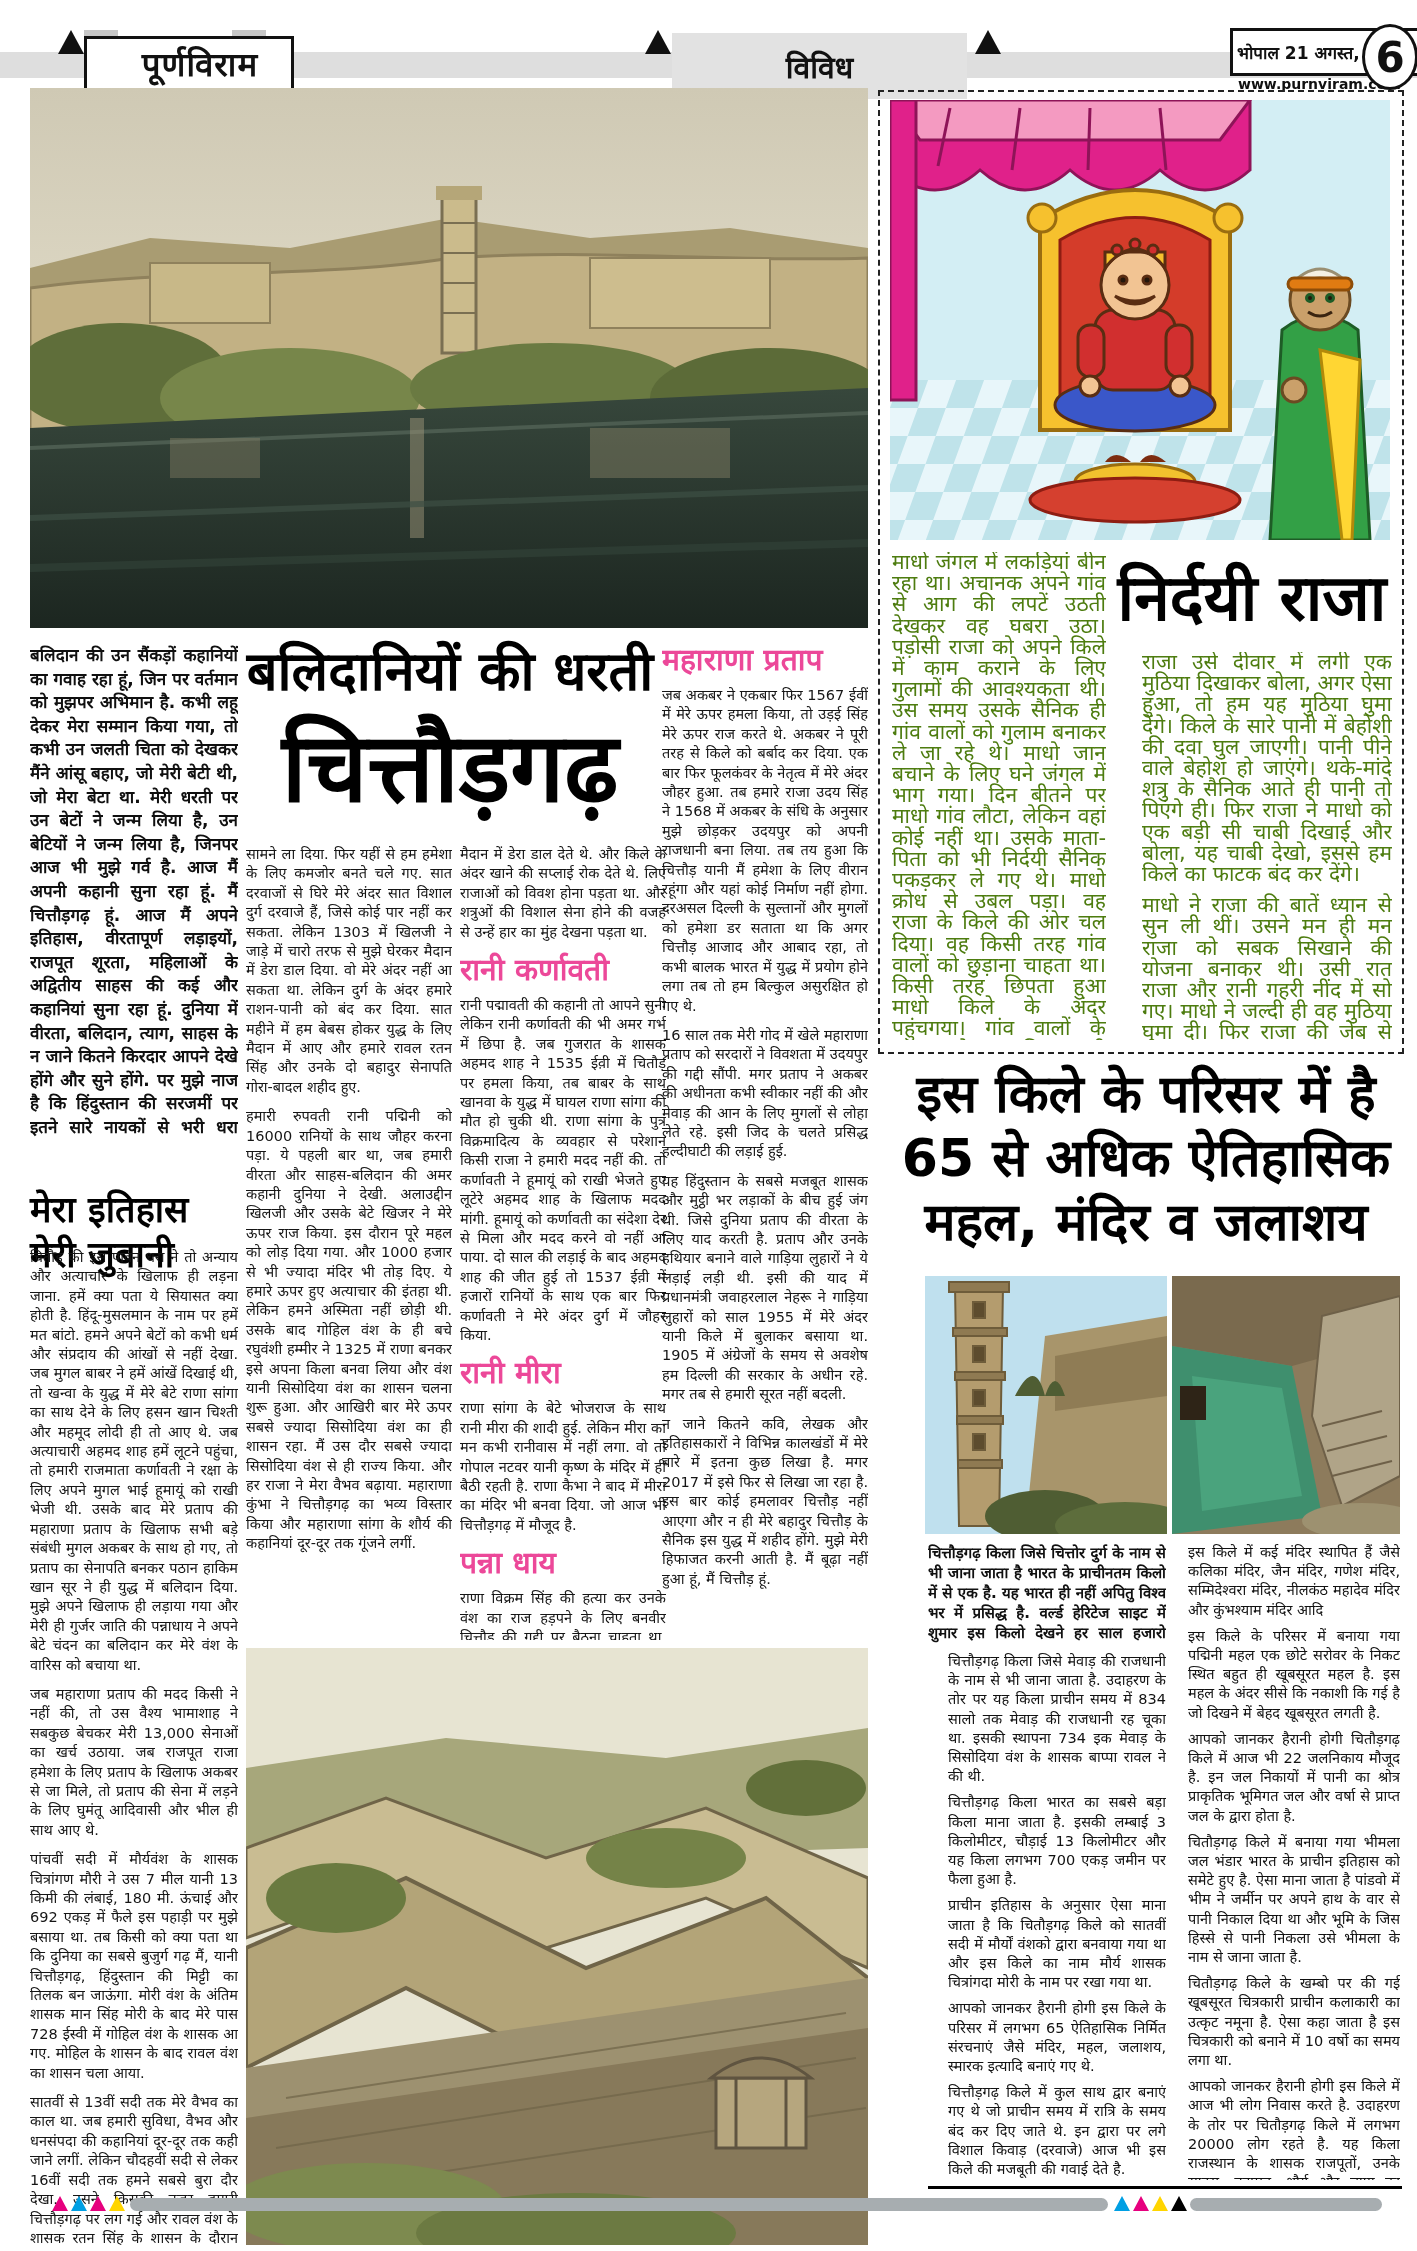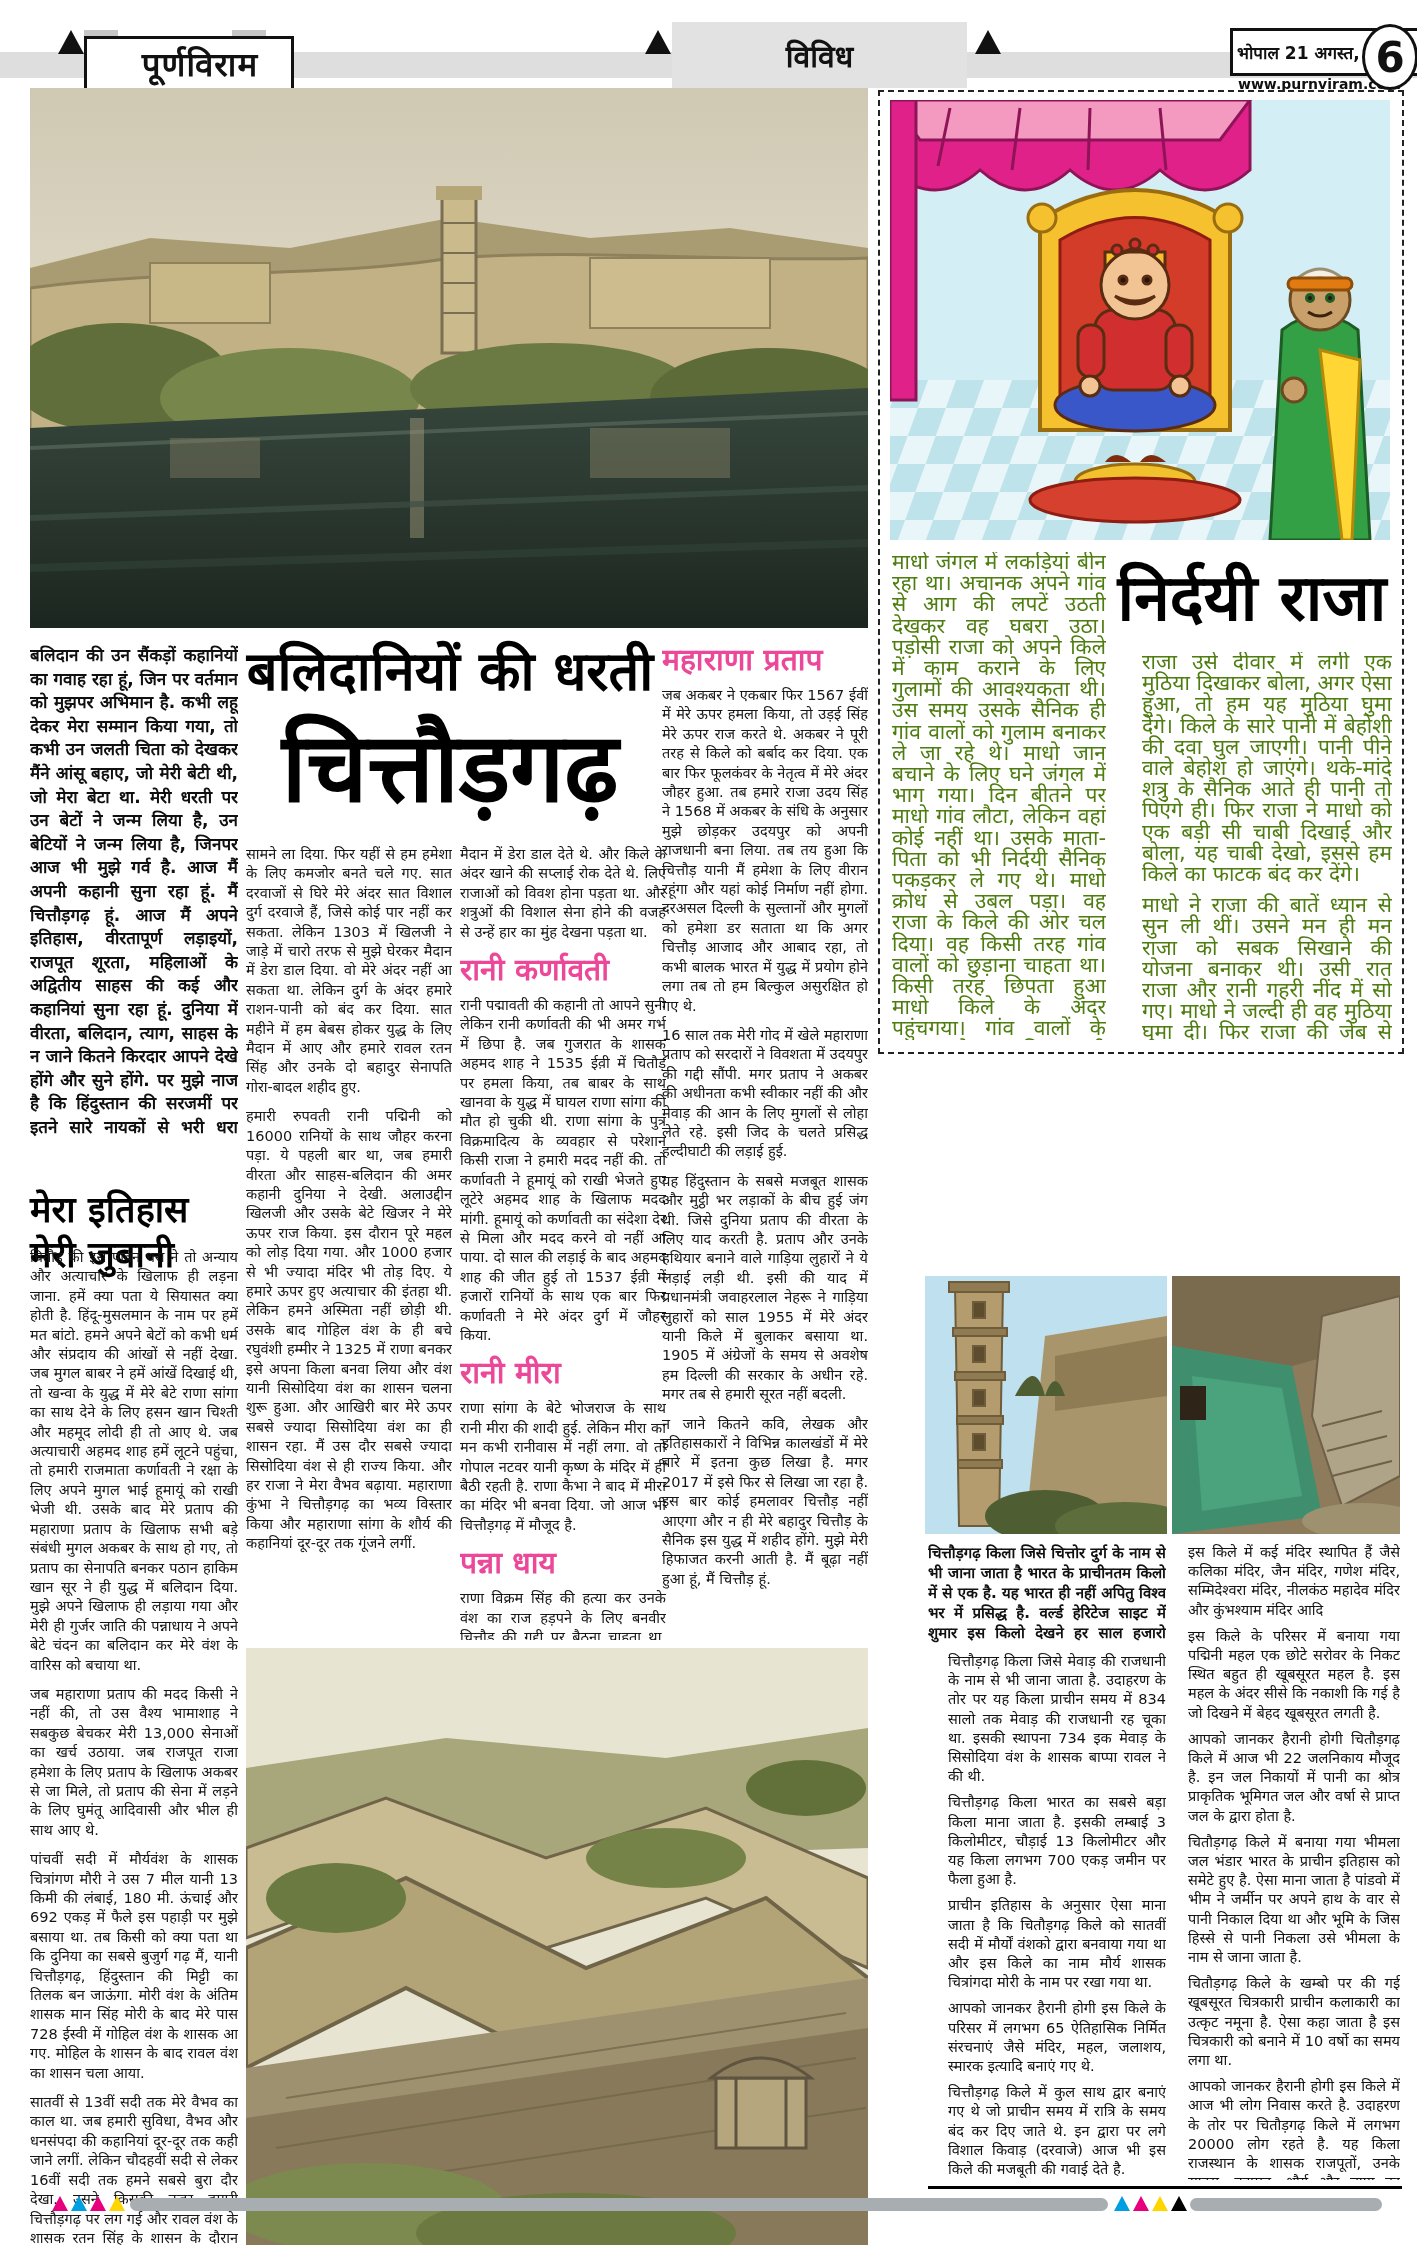--- a/index.html
+++ b/index.html
@@ -46,21 +46,21 @@
 <div class="page">
 
   <div class="abs hdr-strip" style="left:0;top:52px;width:1417px;height:26px;"></div>
   <div class="abs tri" style="left:58px;top:30px;"></div>
   <div class="abs tab" style="left:84px;top:30px;width:34px;height:14px;"></div>
   <div class="abs tab" style="left:232px;top:30px;width:34px;height:14px;"></div>
   <div class="abs nameplate" style="left:84px;top:36px;width:182px;height:49px;padding-left:22px;">
       <span>पूर्णविराम</span>
     </div>
   <div class="abs tri" style="left:645px;top:30px;"></div>
-  <div class="abs section-box" style="left:672px;top:22px;width:295px;height:66px;">
+  <div class="abs section-box" style="left:672px;top:33px;width:295px;height:66px;">
       <span>विविध</span>
     </div>
   <div class="abs tri" style="left:975px;top:30px;"></div>
   <div class="abs date-box" style="left:1230px;top:28px;width:184px;height:42px;">
       <span>भोपाल 21 अगस्त, 2025</span>
     </div>
   <div class="abs url" style="left:1238px;top:76px;">www.purnviram.com</div>
   <div class="abs pageno" style="left:1362px;top:24px;width:50px;height:60px;">
       <span>6</span>
     </div>
@@ -239,20 +239,25 @@
 
   <div class="col story-t" style="left:892px;top:552px;width:214px;height:488px;">
       <p>माधो जंगल में लकड़ियां बीन रहा था। अचानक अपने गांव से आग की लपटें उठती देखकर वह घबरा उठा। पड़ोसी राजा को अपने किले में काम कराने के लिए गुलामों की आवश्यकता थी। उस समय उसके सैनिक ही गांव वालों को गुलाम बनाकर ले जा रहे थे। माधो जान बचाने के लिए घने जंगल में भाग गया। दिन बीतने पर माधो गांव लौटा, लेकिन वहां कोई नहीं था। उसके माता-पिता को भी निर्दयी सैनिक पकड़कर ले गए थे। माधो क्रोध से उबल पड़ा। वह राजा के किले की ओर चल दिया। वह किसी तरह गांव वालों को छुड़ाना चाहता था। किसी तरह छिपता हुआ माधो किले के अंदर पहुंचगया। गांव वालों के साथ उसके माता-पिता तपती धूप में राजा के खेतों में काम कर रहे थे। पानी मांगने पर सिपाही उन पर कोड़े बरसाते थे। तभी पास खड़ी एक गरीब बुढ़िया ने माधो से पूछा, तुम्हें क्या कष्ट है बेटा? मैं राजा की मालिन हूं।</p>
     </div>
 
   <div class="col story-t" style="left:1142px;top:652px;width:250px;height:388px;">
       <p>राजा उसे दीवार में लगी एक मुठिया दिखाकर बोला, अगर ऐसा हुआ, तो हम यह मुठिया घुमा देंगे। किले के सारे पानी में बेहोशी की दवा घुल जाएगी। पानी पीने वाले बेहोश हो जाएंगे। थके-मांदे शत्रु के सैनिक आते ही पानी तो पिएंगे ही। फिर राजा ने माधो को एक बड़ी सी चाबी दिखाई और बोला, यह चाबी देखो, इससे हम किले का फाटक बंद कर देंगे।</p>
       <p>माधो ने राजा की बातें ध्यान से सुन ली थीं। उसने मन ही मन राजा को सबक सिखाने की योजना बनाकर थी। उसी रात राजा और रानी गहरी नींद में सो गए। माधो ने जल्दी ही वह मुठिया घुमा दी। फिर राजा की जेब से किले की चाबी निकालकर महल से बाहर आ गया। पानी पीते ही राजा के सैनिक बेहोश होकर गिरने लगे। गांव वाले पानी पीने दौड़े, तो माधो ने उन्हें पानी नहीं पीने दिया और फौरन किले से बाहर निकल जाने के लिए कहा। सब बाहर आ गए, तो माधो ने चाबी से फाटक को बंद कर दिया।</p>
     </div>
 
+  <div class="abs" style="left:890px;top:1062px;width:512px;">
+      <div class="feat-line">इस किले के परिसर में है</div>
+      <div class="feat-line">65 से अधिक ऐतिहासिक</div>
+      <div class="feat-line">महल, मंदिर व जलाशय</div>
+    </div>
 
   <div class="abs" style="left:925px;top:1276px;width:242px;height:258px;">
     <svg width="242" height="258" viewBox="0 0 242 258" preserveAspectRatio="none">
       <rect width="242" height="258" fill="#bfe0ee"></rect>
       <path d="M120,60 L242,40 242,258 100,258 Z" fill="#a8956b"></path>
       <path d="M130,80 L242,60 242,120 130,135 Z" fill="#8f7c55"></path>
       <g stroke="#6e5c3a" stroke-width="2">
         <path d="M30,10 L78,10 74,250 34,250 Z" fill="#b49c6e"></path>
         <rect x="24" y="6" width="60" height="10" fill="#8f7a52"></rect>
         <rect x="28" y="52" width="54" height="8" fill="#8f7a52"></rect>

